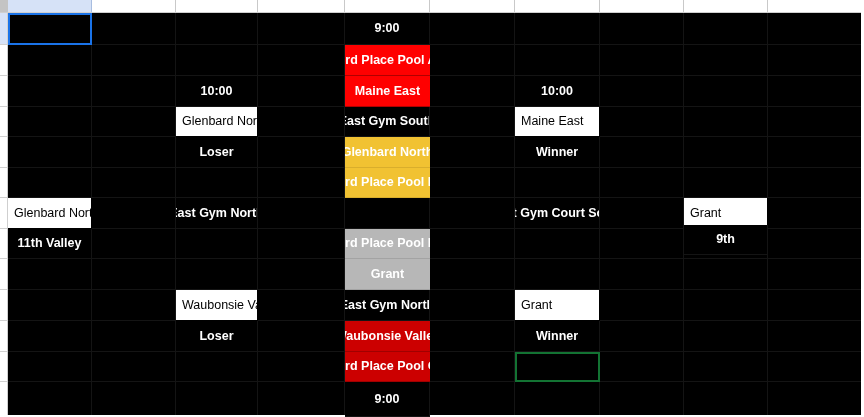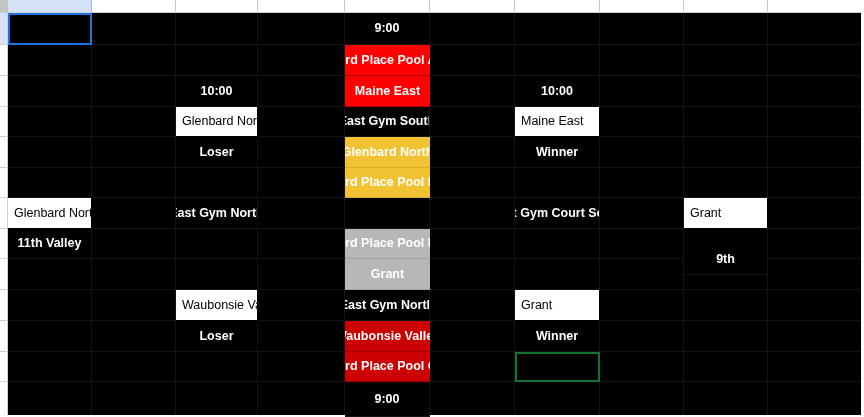--- a/index.html
+++ b/index.html
@@ -275,21 +275,21 @@
         <div class="cell black al-c bold" style="left: 168px; top: 124px; width: 82px; height: 31px; z-index: 2;">Loser</div>
         <div class="cell yellow al-c bold" style="left: 337px; top: 124px; width: 85px; height: 31px; z-index: 2;">Glenbard North</div>
         <div class="cell black al-c bold" style="left: 507px; top: 124px; width: 85px; height: 31px; z-index: 2;">Winner</div>
         <div class="cell yellow al-c bold" style="left: 337px; top: 155px; width: 85px; height: 30px; z-index: 2;">3rd Place Pool D</div>
         <div class="cell white al-l" style="left: 0px; top: 185px; width: 84px; height: 31px; z-index: 2;">Glenbard North</div>
         <div class="cell black al-c bold" style="left: 168px; top: 185px; width: 82px; height: 31px; z-index: 2;">East Gym North</div>
         <div class="cell black al-c bold" style="left: 507px; top: 185px; width: 85px; height: 31px; z-index: 2;">East Gym Court South</div>
         <div class="cell white al-l" style="left: 676px; top: 185px; width: 84px; height: 31px; z-index: 2;">Grant</div>
         <div class="cell black al-c bold" style="left: 0px; top: 216px; width: 84px; height: 30px; z-index: 2;">11th Valley</div>
         <div class="cell gray al-c bold" style="left: 337px; top: 216px; width: 85px; height: 30px; z-index: 2;">3rd Place Pool B</div>
-        <div class="cell black al-c bold" style="left: 676px; top: 232px; width: 84px; height: 30px; z-index: 2;">9th</div>
+        <div class="cell black al-c bold" style="left: 676px; top: 212px; width: 84px; height: 30px; z-index: 2;">9th</div>
         <div class="cell gray al-c bold" style="left: 337px; top: 246px; width: 85px; height: 31px; z-index: 2;">Grant</div>
         <div class="cell white al-l" style="left: 168px; top: 277px; width: 82px; height: 31px; z-index: 2;">Waubonsie Valley</div>
         <div class="cell black al-c bold" style="left: 337px; top: 277px; width: 85px; height: 31px; z-index: 2;">East Gym North</div>
         <div class="cell white al-l" style="left: 507px; top: 277px; width: 85px; height: 31px; z-index: 2;">Grant</div>
         <div class="cell black al-c bold" style="left: 168px; top: 308px; width: 82px; height: 31px; z-index: 2;">Loser</div>
         <div class="cell red2 al-c bold" style="left: 337px; top: 308px; width: 85px; height: 31px; z-index: 2;">Waubonsie Valley</div>
         <div class="cell black al-c bold" style="left: 507px; top: 308px; width: 85px; height: 31px; z-index: 2;">Winner</div>
         <div class="cell red2 al-c bold" style="left: 337px; top: 339px; width: 85px; height: 30px; z-index: 2;">3rd Place Pool C</div>
         <div class="cell black al-c bold" style="left: 337px; top: 369px; width: 85px; height: 35px; z-index: 2;">9:00</div>
       </div>

